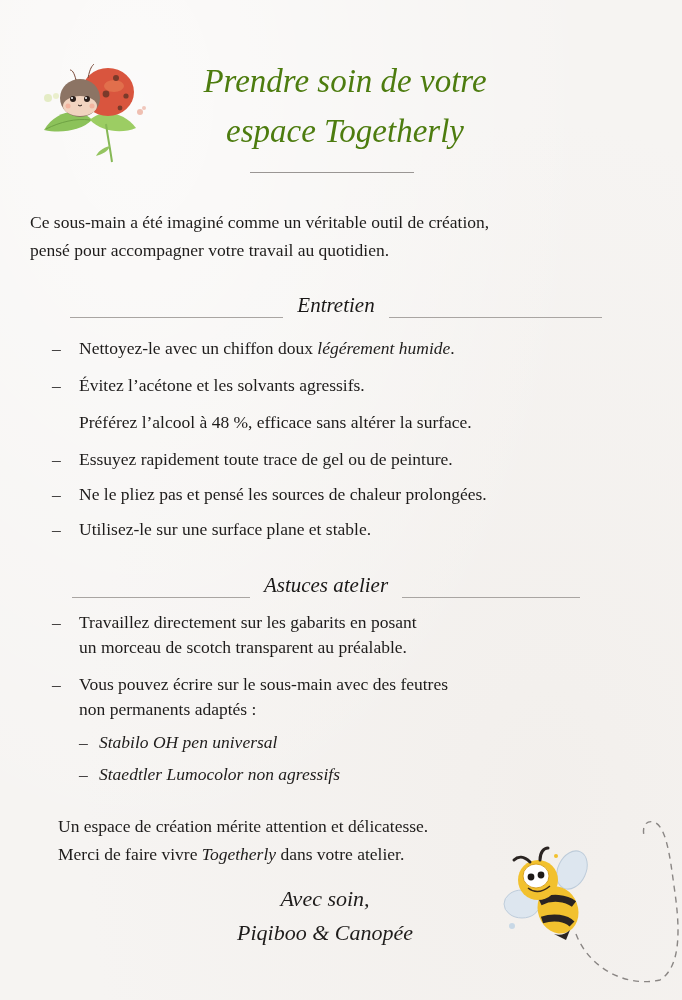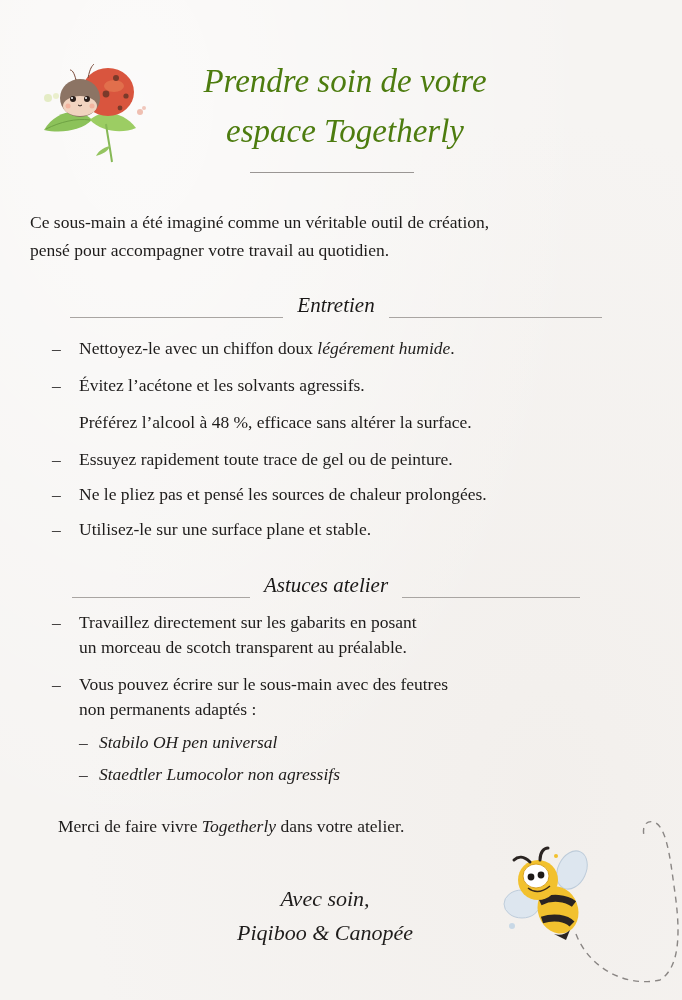--- a/index.html
+++ b/index.html
@@ -159,20 +159,21 @@
         <span>Stabilo OH pen universal</span>
       </div>
       <div class="sub" style="margin-top:4px;">
         <span class="dash">–</span>
         <span>Staedtler Lumocolor non agressifs</span>
       </div>
     </li>
   </ul>
 
   <div class="closing">
+    <div>Un espace de création mérite attention et délicatesse.</div>
     <div><span>Merci de faire vivre </span><em>Togetherly</em><span> dans votre atelier.</span></div>
   </div>
 
   <div class="signature">
     <div>Avec soin,</div>
     <div>Piqiboo &amp; Canopée</div>
   </div>
 
   <svg class="bee" viewBox="0 0 182 172">
     <path d="M76 118 C88 150 124 172 160 164 C182 150 180 110 174 70 C170 40 166 10 154 6 C146 4 142 10 144 20" stroke="#8a8684" stroke-width="1.4" stroke-dasharray="6 5" fill="none"></path>

